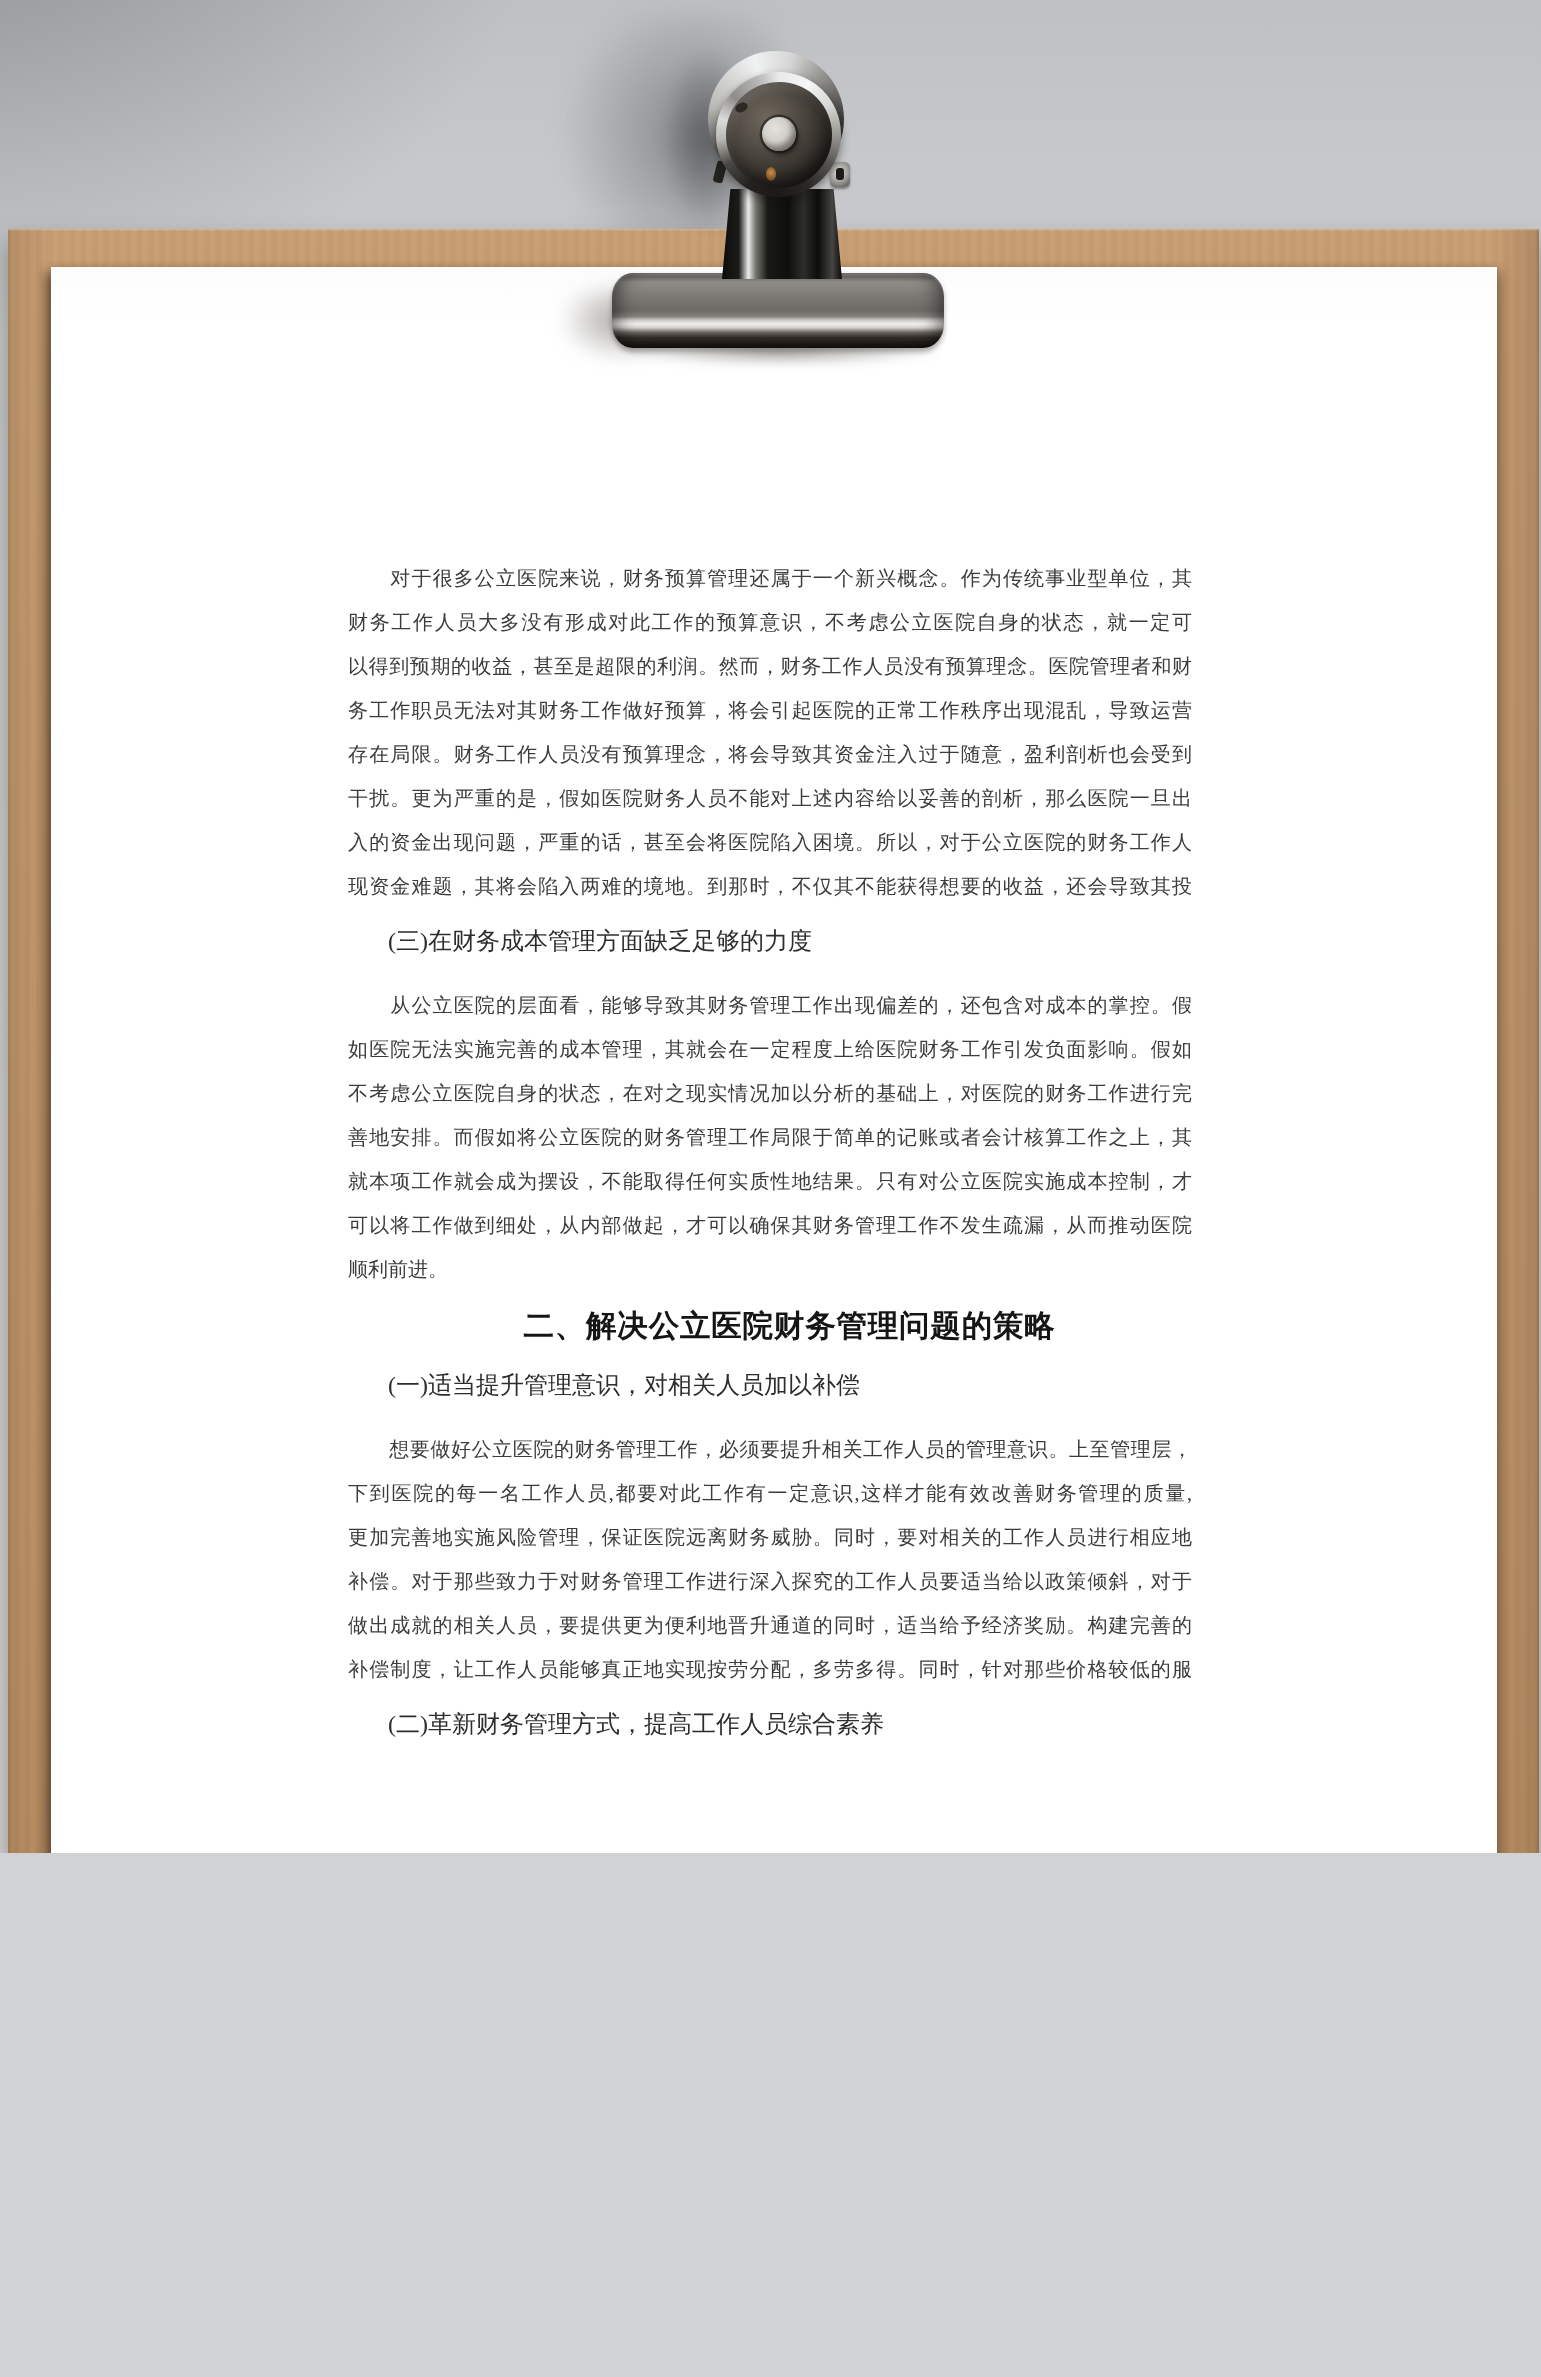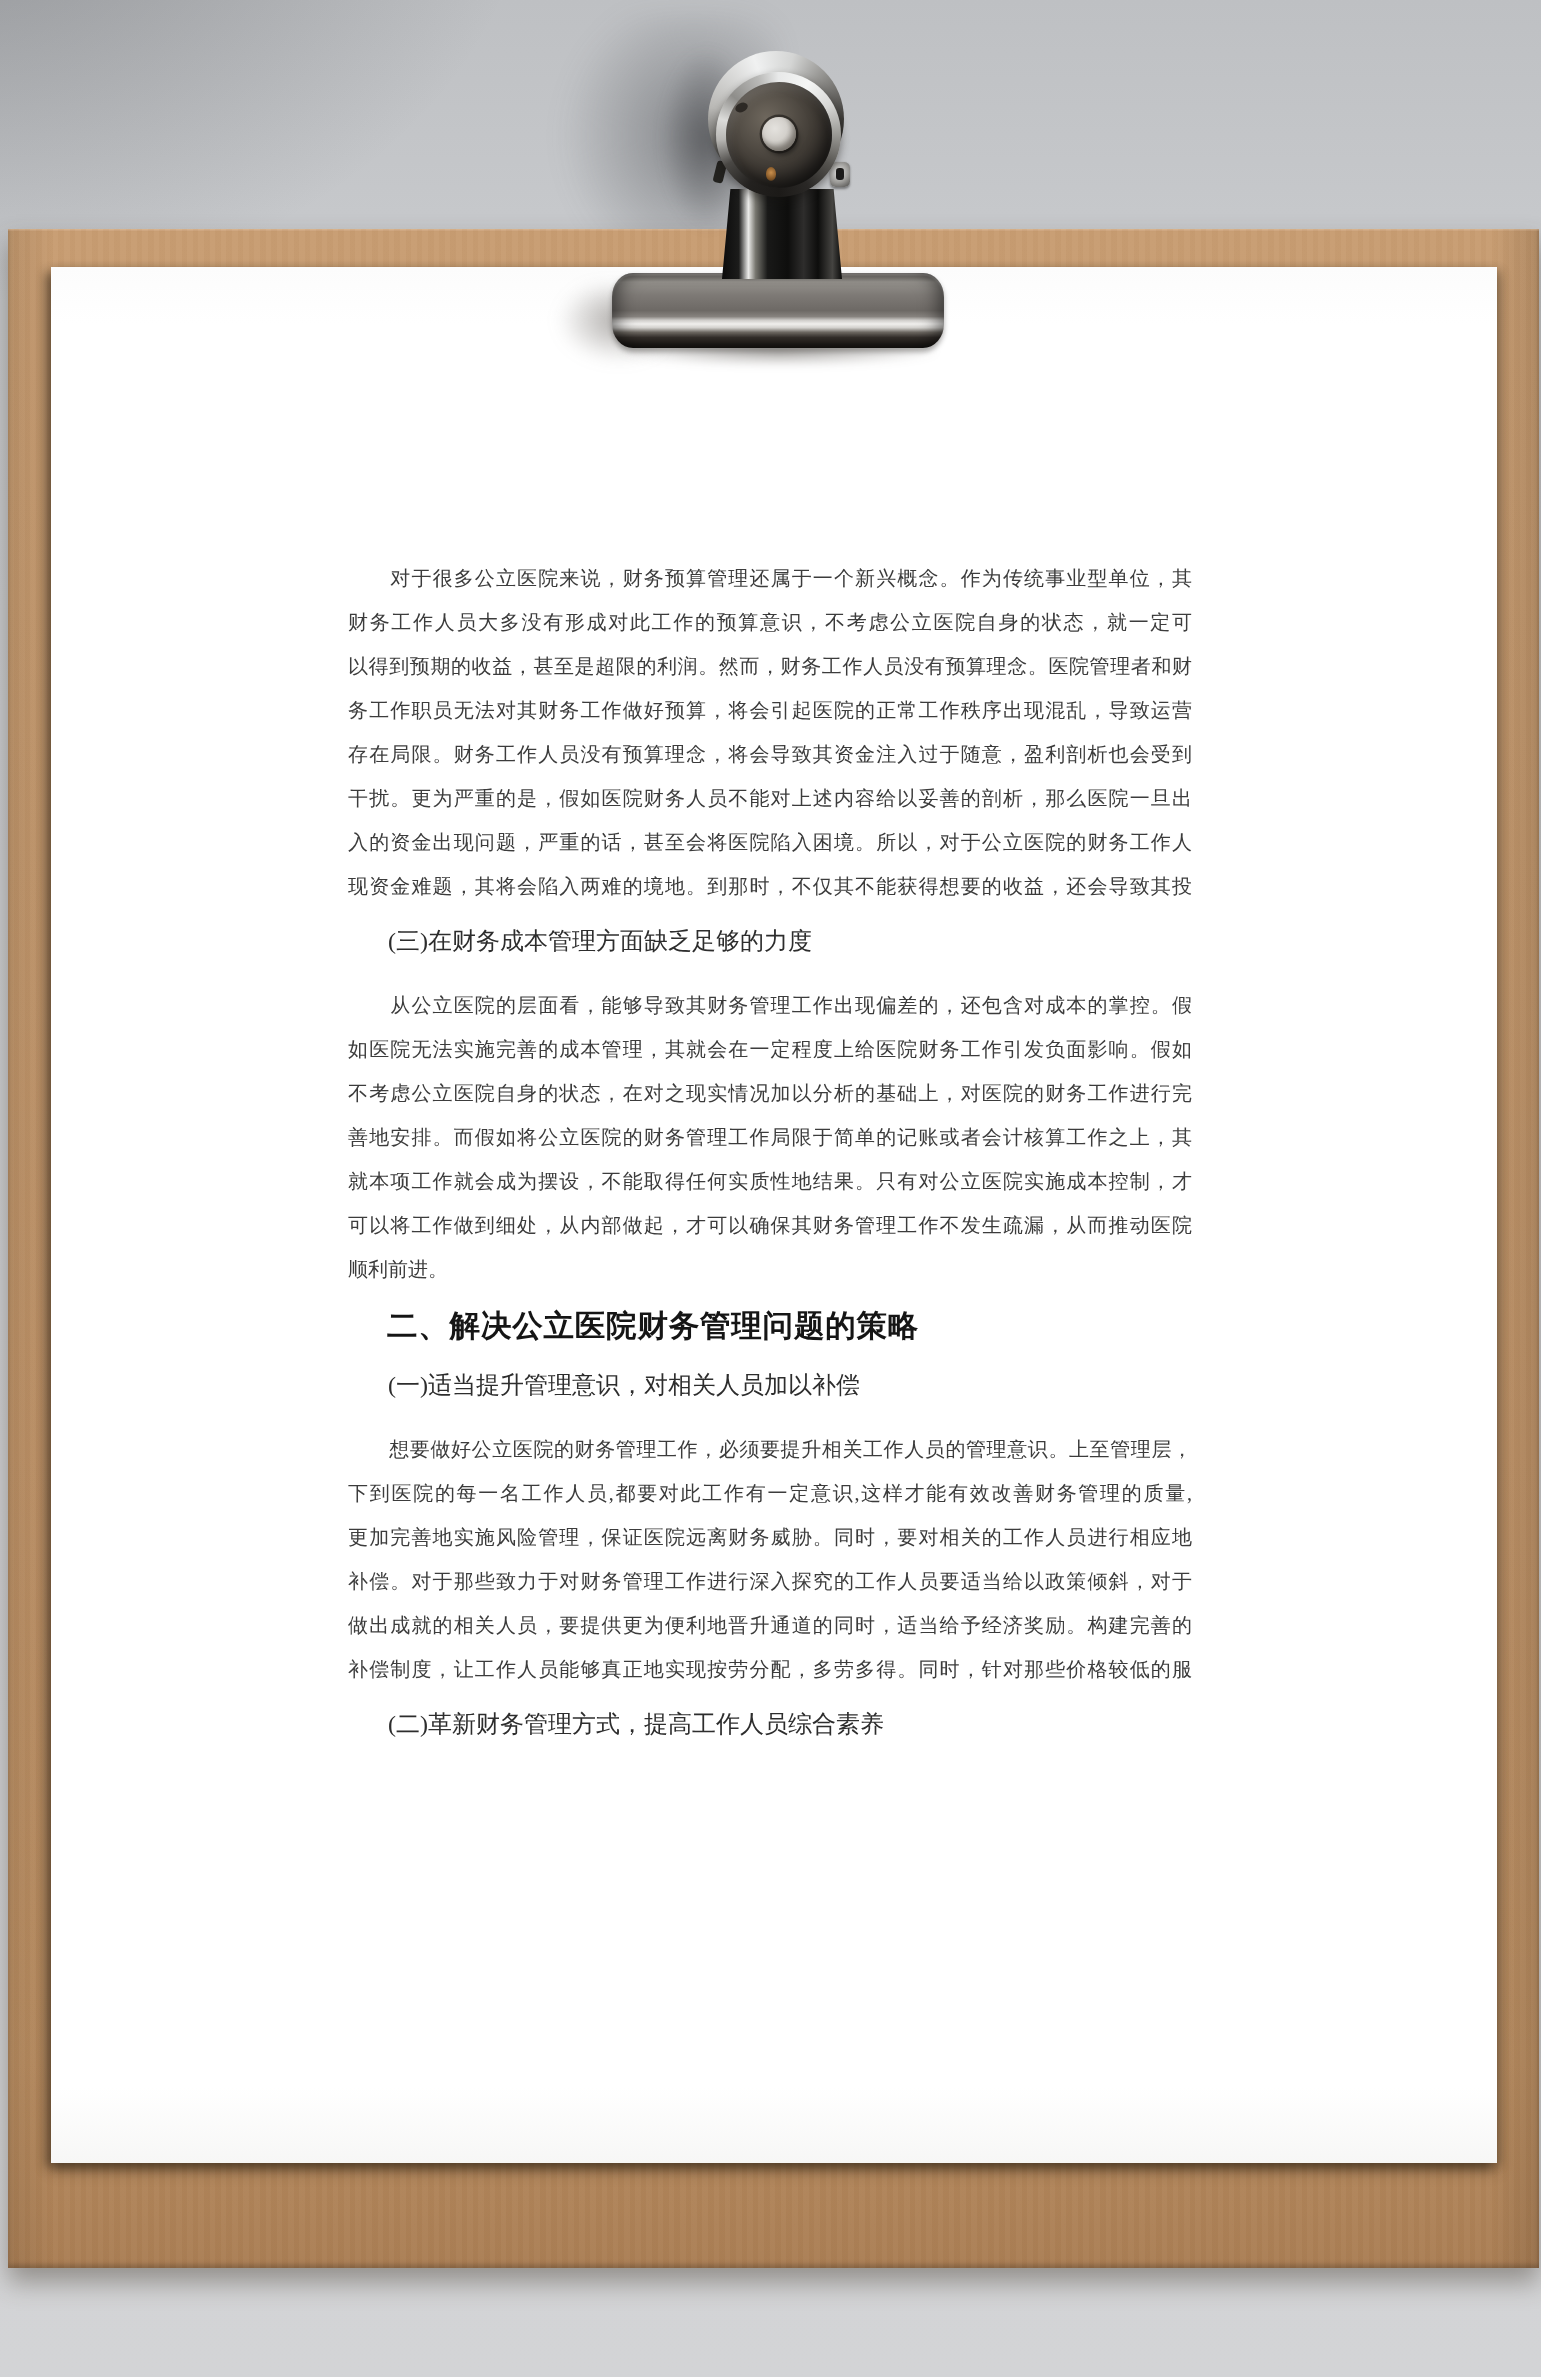--- a/index.html
+++ b/index.html
@@ -1,16 +1,16 @@
 <!DOCTYPE html>
 <html style="font-size:13px"><head>
 <meta charset="utf-8">
 <style>
   html,body{margin:0;padding:0;background:#d0d2d4;}
-  .page{position:relative;width:1541px;height:2377px;overflow:hidden;
+  .page{position:relative;width:1541px;height:1853px;overflow:hidden;
     background:
       radial-gradient(963px 722px at -4% -6%, rgba(58,60,64,.35), rgba(58,60,64,0) 62%),
       linear-gradient(180deg,#bec0c3 0%,#c6c8cb 9%,#cbcdd0 30%,#d0d1d4 62%,#d3d4d6 100%);
     font-family:"Liberation Serif","DejaVu Serif",serif;}
   .abs{position:absolute;}
 
   
   .wall-shadow-large{left:554px;top:13px;width:225px;height:273px;
     background:radial-gradient(ellipse at 62% 45%, rgba(72,74,78,.50), rgba(72,74,78,0) 68%);
     filter:blur(11.2px);}
@@ -34,21 +34,21 @@
     background:linear-gradient(180deg,#fcfcfc 0%,#ffffff 3%,#ffffff 96%,#f7f7f6 100%);
     box-shadow:-6.4px 4.8px 9.6px rgba(55,42,28,.50), 0 8px 13px rgba(55,42,28,.42), 4.8px 3.2px 8px rgba(70,55,38,.25);}
 
   
   .textcol{left:348px;top:556px;width:844px;color:#3c3c3c;}
   .para{margin:0;}
   .line{font-size:20px;line-height:44px;height:44px;overflow:hidden;
     text-align:justify;text-align-last:justify;}
   .line-last{text-align-last:left;}
   .h-sub{font-size:24px;line-height:45px;margin:11.2px 0 19px;padding-left:40px;color:#2d2d2d;font-weight:400;}
-  .h-main{font-size:30.5px;line-height:48px;margin:10.4px 0 13.6px;padding-left:39px;color:#151515;font-weight:700;letter-spacing:0.8px;}
+  .h-main{font-size:30.5px;line-height:48px;margin:10.4px 0 13.6px;padding-left:39px;color:#151515;font-weight:700;letter-spacing:0.8px;text-align:center;}
 
   
   .bar-shadow-left{left:557px;top:286px;width:104px;height:77px;
     background:radial-gradient(ellipse at 60% 45%, rgba(105,100,95,.55), rgba(105,100,95,0) 70%);
     filter:blur(8px);}
   .bar-shadow-under{left:618px;top:342px;width:321px;height:24px;
     background:radial-gradient(ellipse at 50% 40%, rgba(50,44,38,.42), rgba(50,44,38,0) 72%);
     filter:blur(4px);}
 
   

